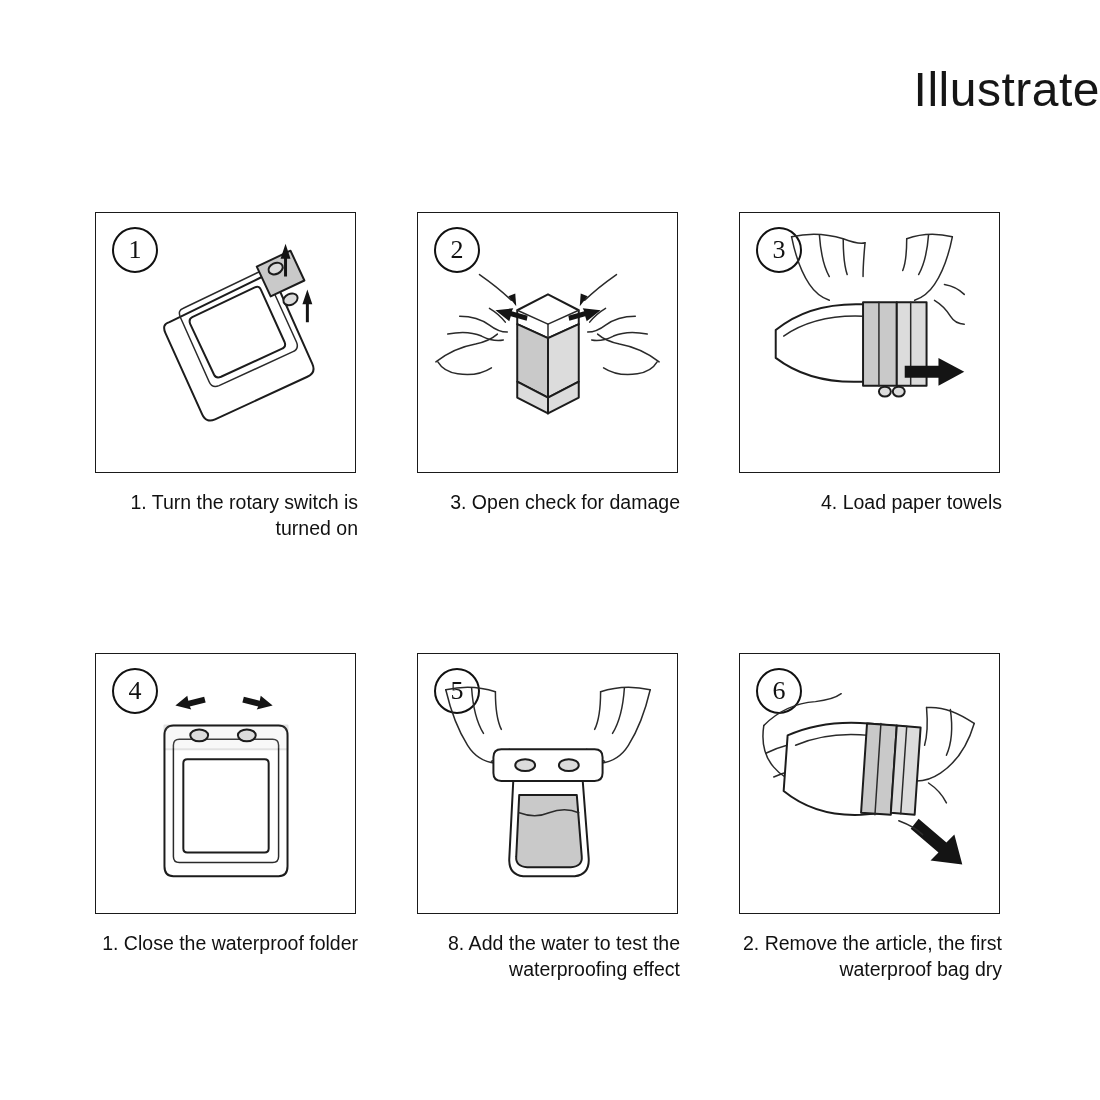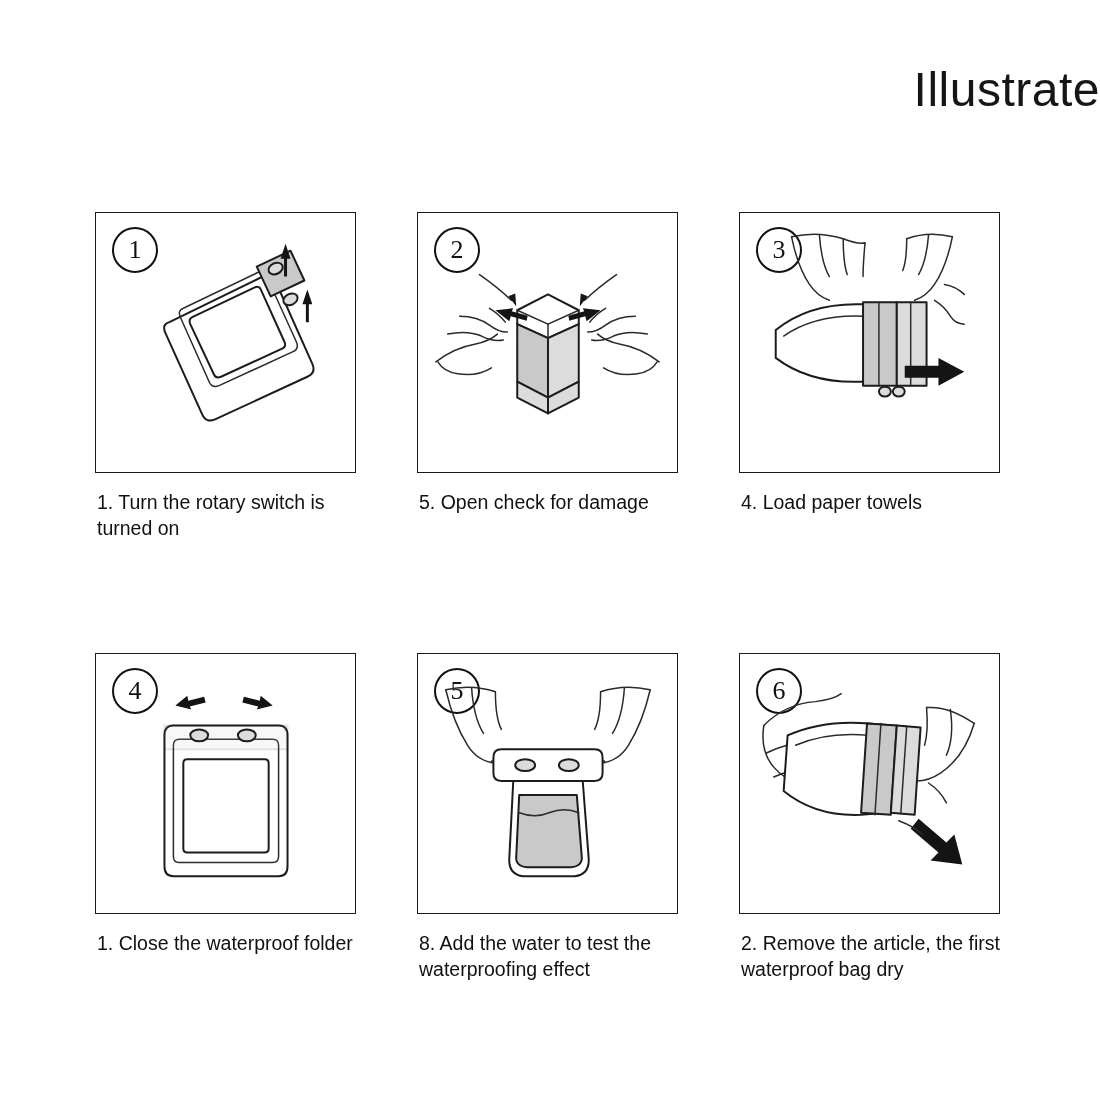--- a/index.html
+++ b/index.html
@@ -73,21 +73,21 @@
   .art {
     position: absolute;
     inset: 0;
   }
   .art svg { display: block; width: 100%; height: 100%; }
   .caption {
     margin-top: 16px;
     font-size: 19.5px;
     line-height: 26px;
     color: #111;
-    text-align: left;
+    text-align: right;
     padding: 0 2px;
   }
   .thin { fill: none; stroke: #2a2a2a; stroke-width: 1.5; stroke-linecap: round; stroke-linejoin: round; }
   .fillgray { fill: #dcdcdc; stroke: #1c1c1c; stroke-width: 2; stroke-linejoin: round; }
   .fillmid { fill: #c9c9c9; stroke: #1c1c1c; stroke-width: 2; stroke-linejoin: round; }
   .fillwhite { fill: #ffffff; stroke: #1c1c1c; stroke-width: 2; stroke-linejoin: round; }
   .blk { fill: #141414; }
 </style>
 </head>
 <body>
@@ -152,21 +152,21 @@
 
             <path class="blk" d="M96 96 l-18 2 l14 11 l1.5 -5 l16 4.5 l1 -5 l-16 -4.5 z"></path>
             <path class="blk" d="M166 96 l18 2 l-14 11 l-1.5 -5 l-16 4.5 l-1 -5 l16 -4.5 z"></path>
             <path class="thin" d="M62 62 q20 14 32 26"></path>
             <path class="blk" d="M91 84 l8 10 l-1 -13 z"></path>
             <path class="thin" d="M200 62 q-20 14 -32 26"></path>
             <path class="blk" d="M171 84 l-8 10 l1 -13 z"></path>
           </svg>
         </div>
       </div>
-      <div class="caption">5. Open check for damage</div>
+      <div class="caption">3. Open check for damage</div>
     </div>
     <div class="spacer"></div>
 
     <div class="cell">
       <div class="frame">
         <div class="badge">3</div>
         <div class="art">
           <svg viewBox="0 0 261 261" xmlns="http://www.w3.org/2000/svg">
 
             <path class="thin" d="M52 24 q6 30 18 48 q8 12 20 16"></path>

